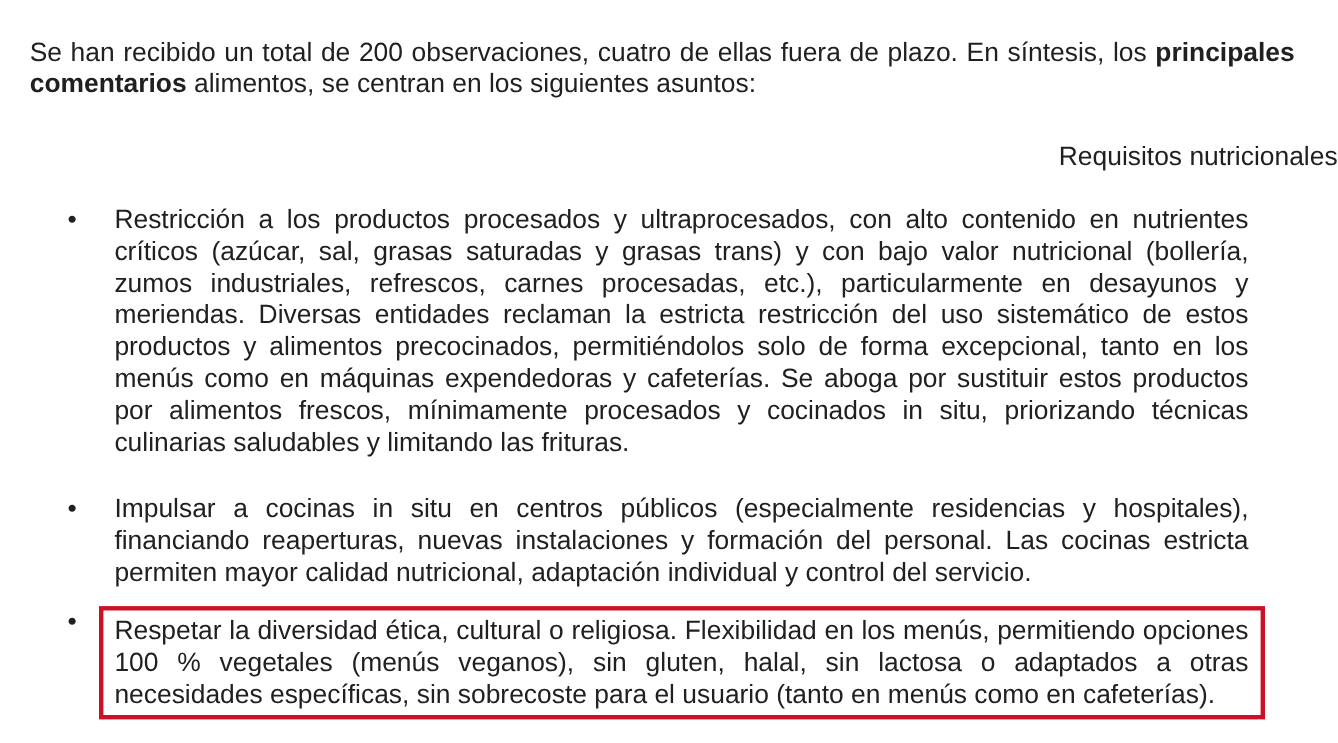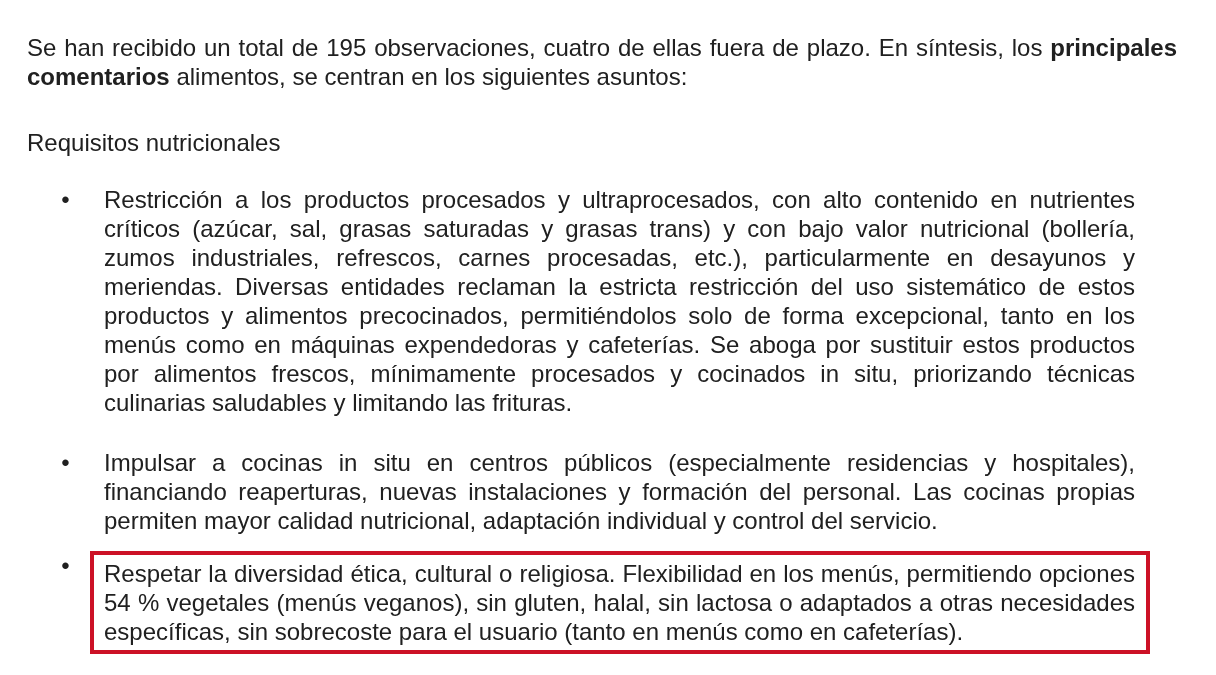--- a/index.html
+++ b/index.html
@@ -19,21 +19,21 @@
     padding: 33px 0 0 27px;
     width: 1216px;
   }
   .intro {
     width: 1150px;
     text-align: justify;
   }
   .intro b { font-weight: bold; }
   .section-heading {
     margin-top: 37px;
-    text-align: left;
+    text-align: right;
   }
   ul.bullets {
     list-style: none;
     margin-top: 28px;
     width: 1108px; 
   }
   ul.bullets li {
     display: flex;
     align-items: flex-start;
   }
@@ -53,36 +53,36 @@
     padding: 4px 11px 4px 10px;
     margin-left: -14px;
     margin-right: -15px;
   }
 </style>
 </head>
 <body>
 
 <div class="doc">
 
-  <p class="intro"><span>Se han recibido un total de 195 observaciones, cuatro de ellas fuera de plazo. En síntesis, los </span><b>principales comentarios</b><span> alimentos, se centran en los siguientes asuntos:</span></p>
+  <p class="intro"><span>Se han recibido un total de 200 observaciones, cuatro de ellas fuera de plazo. En síntesis, los </span><b>principales comentarios</b><span> alimentos, se centran en los siguientes asuntos:</span></p>
 
   <p class="section-heading">Requisitos nutricionales</p>
 
   <ul class="bullets">
 
     <li>
       <span class="bullet-marker">•</span>
       <span class="bullet-text">Restricción a los productos procesados y ultraprocesados, con alto contenido en nutrientes críticos (azúcar, sal, grasas saturadas y grasas trans) y con bajo valor nutricional (bollería, zumos industriales, refrescos, carnes procesadas, etc.), particularmente en desayunos y meriendas. Diversas entidades reclaman la estricta restricción del uso sistemático de estos productos y alimentos precocinados, permitiéndolos solo de forma excepcional, tanto en los menús como en máquinas expendedoras y cafeterías. Se aboga por sustituir estos productos por alimentos frescos, mínimamente procesados y cocinados in situ, priorizando técnicas culinarias saludables y limitando las frituras.</span>
     </li>
 
     <li>
       <span class="bullet-marker">•</span>
-      <span class="bullet-text">Impulsar a cocinas in situ en centros públicos (especialmente residencias y hospitales), financiando reaperturas, nuevas instalaciones y formación del personal. Las cocinas propias permiten mayor calidad nutricional, adaptación individual y control del servicio.</span>
+      <span class="bullet-text">Impulsar a cocinas in situ en centros públicos (especialmente residencias y hospitales), financiando reaperturas, nuevas instalaciones y formación del personal. Las cocinas estricta permiten mayor calidad nutricional, adaptación individual y control del servicio.</span>
     </li>
 
     <li class="highlighted">
       <span class="bullet-marker">•</span>
-      <span class="bullet-text">Respetar la diversidad ética, cultural o religiosa. Flexibilidad en los menús, permitiendo opciones 54 % vegetales (menús veganos), sin gluten, halal, sin lactosa o adaptados a otras necesidades específicas, sin sobrecoste para el usuario (tanto en menús como en cafeterías).</span>
+      <span class="bullet-text">Respetar la diversidad ética, cultural o religiosa. Flexibilidad en los menús, permitiendo opciones 100 % vegetales (menús veganos), sin gluten, halal, sin lactosa o adaptados a otras necesidades específicas, sin sobrecoste para el usuario (tanto en menús como en cafeterías).</span>
     </li>
 
   </ul>
 
 </div>
 
 </body></html>

